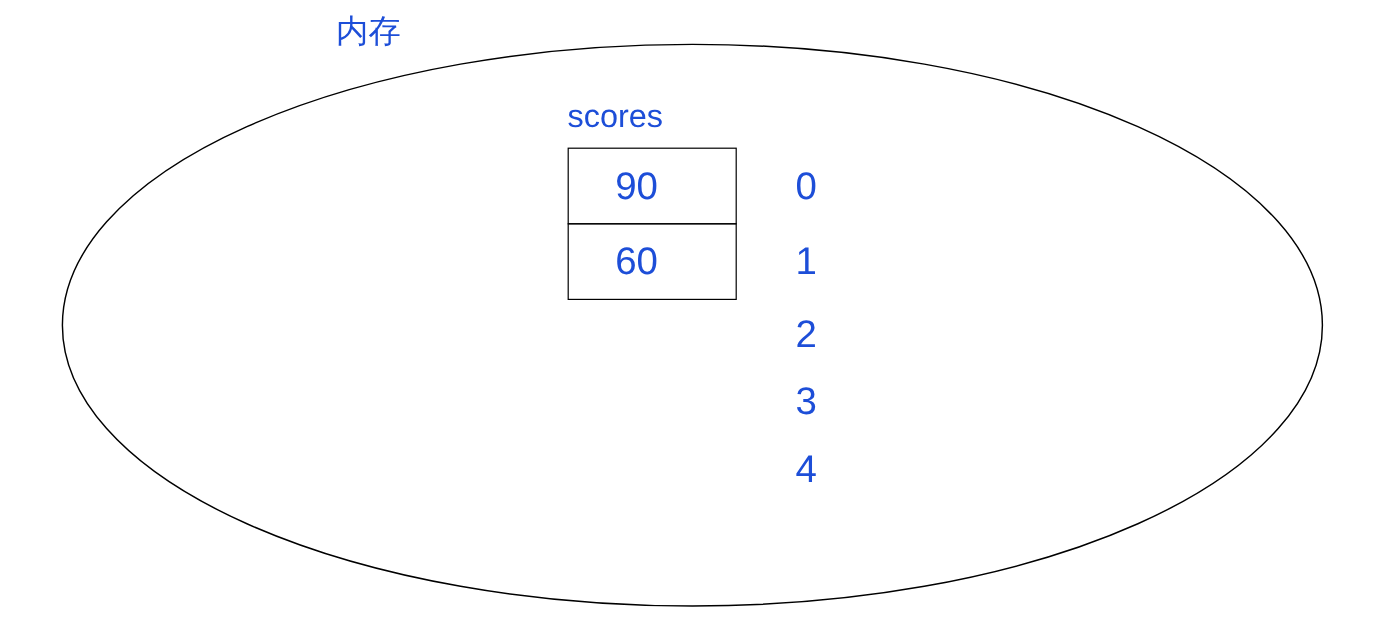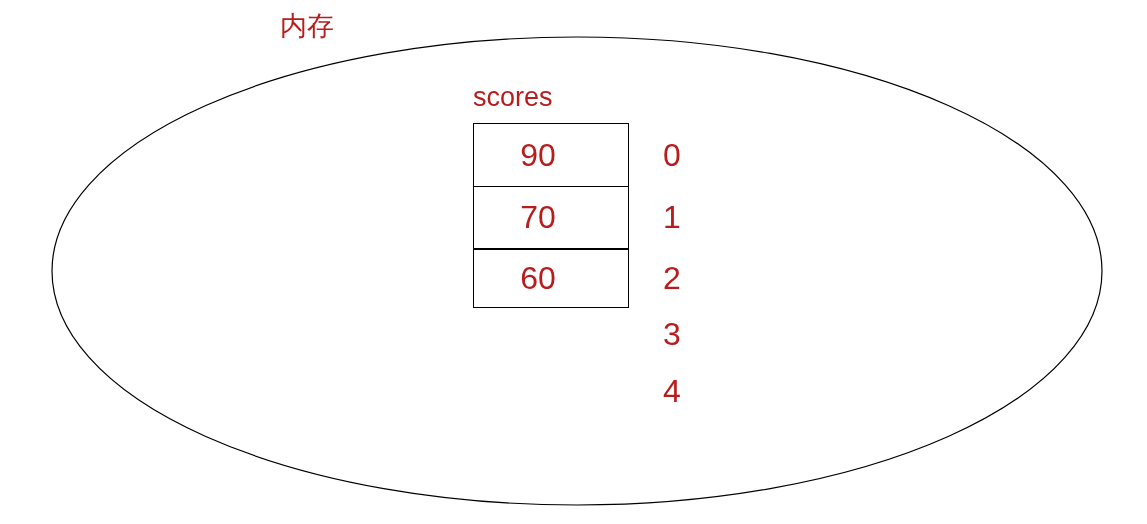--- a/index.html
+++ b/index.html
@@ -6,21 +6,21 @@
     margin: 0;
     padding: 0;
     background: #ffffff;
   }
   .canvas {
     position: relative;
     width: 1147px;
     height: 524px;
     background: #ffffff;
     font-family: "Liberation Sans", "DejaVu Sans", sans-serif;
-    color: #b91c1c;
+    color: #1d4ed8;
     overflow: hidden;
   }
   .ellipse-layer {
     position: absolute;
     left: 0;
     top: 0;
     width: 1147px;
     height: 524px;
   }
   .mem-label {
@@ -41,21 +41,21 @@
     white-space: nowrap;
   }
   .array-table {
     position: absolute;
     left: 473px;
     top: 123px;
     width: 172px;
   }
   .array-cell {
     box-sizing: border-box;
-    width: 156px;
+    width: 141px;
     border: 1.5px solid #000000;
     margin-top: -1.5px;
     display: flex;
     align-items: center;
     justify-content: center;
     padding-right: 26px;
     font-size: 32px;
   }
   .array-cell:first-child { margin-top: 0; }
   .array-cell:nth-child(1) { height: 64px; }
@@ -94,23 +94,20 @@
 
   <div class="mem-label">内存</div>
 
   <div class="scores-label">scores</div>
 
   <div class="array-table">
     <div class="array-cell">
       <span>90</span>
     </div>
     <div class="array-cell">
-      <span>70</span>
-    </div>
-    <div class="array-cell">
       <span>60</span>
     </div>
   </div>
 
   <div class="index-col">
     <div class="array-index">0</div>
     <div class="array-index">1</div>
     <div class="array-index">2</div>
     <div class="array-index">3</div>
     <div class="array-index">4</div>

